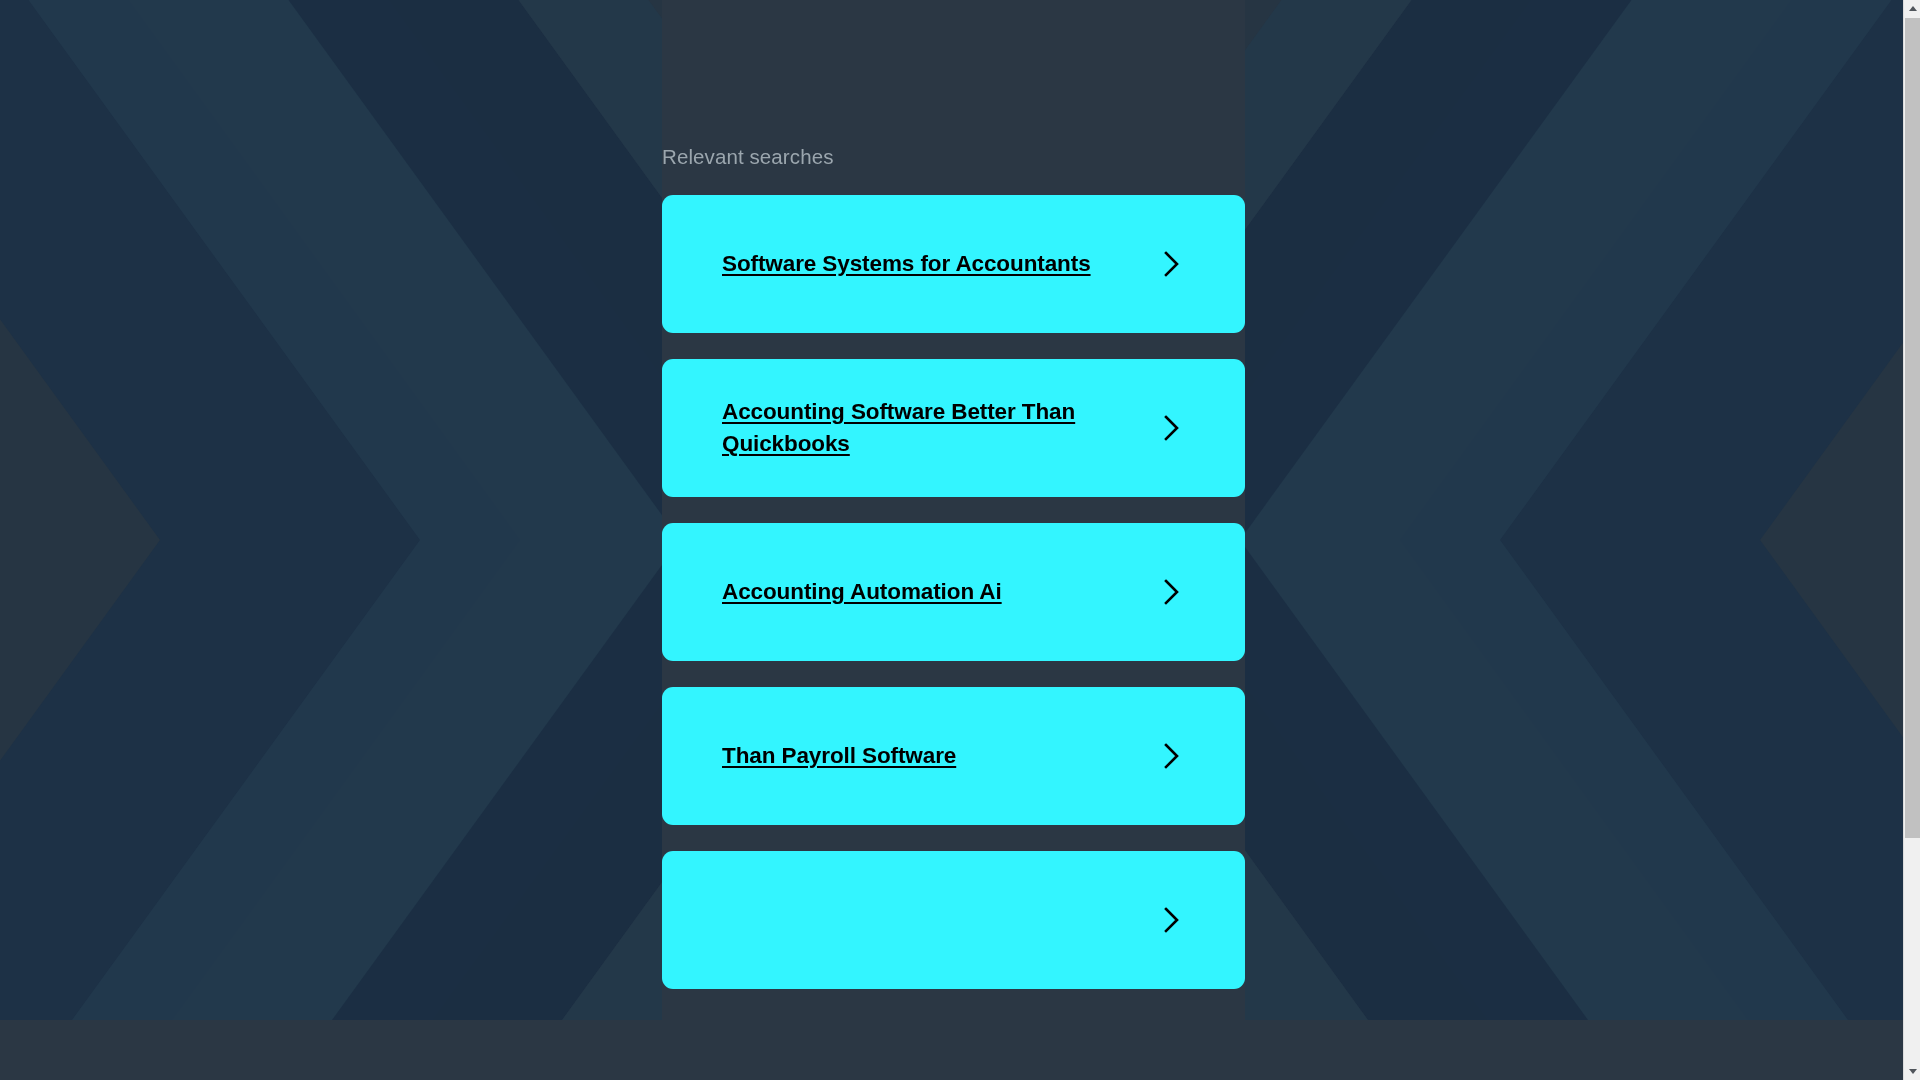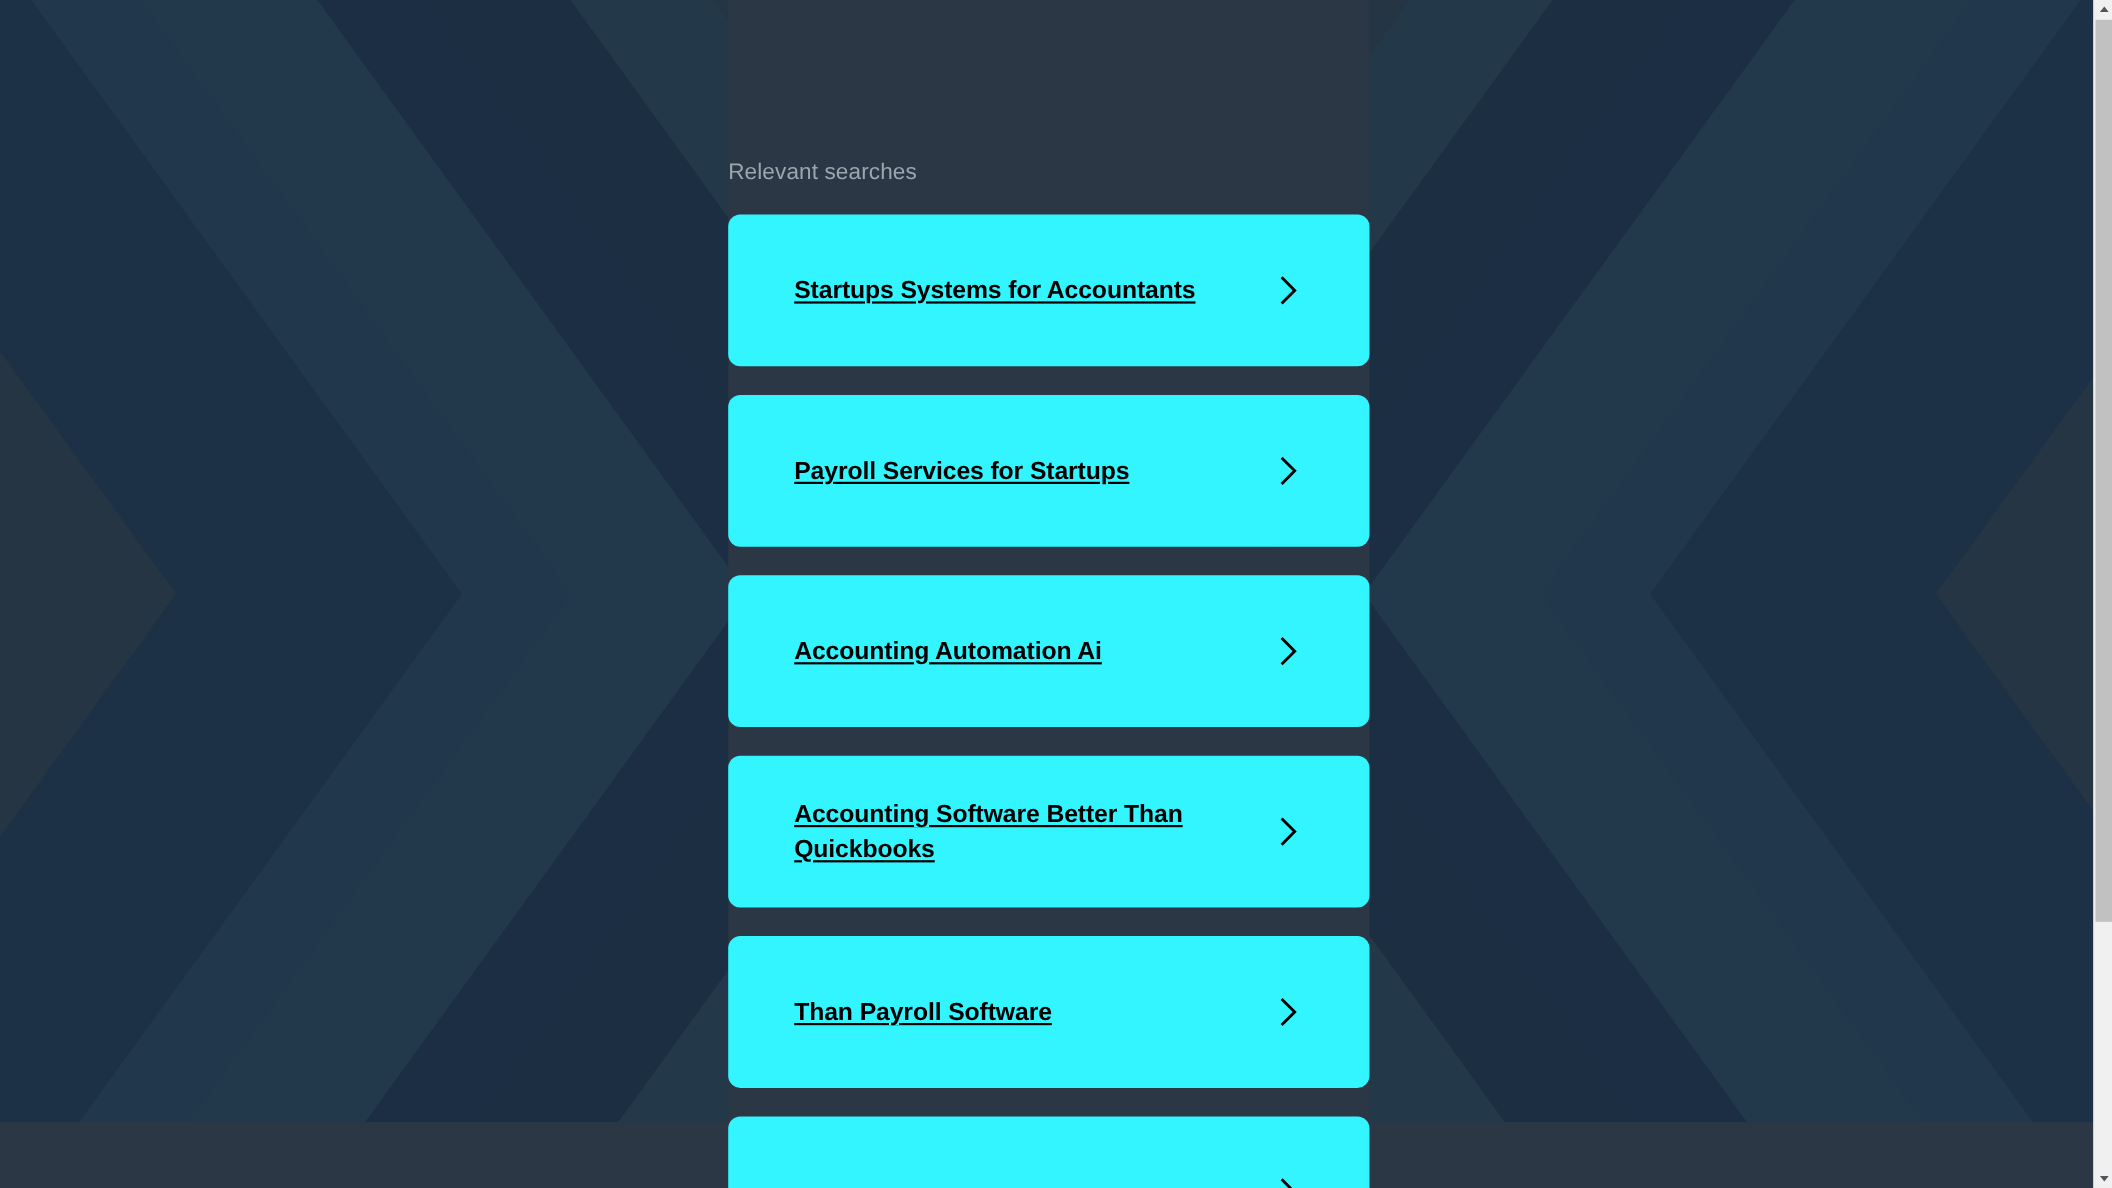--- a/index.html
+++ b/index.html
@@ -190,48 +190,40 @@
   </div>
 
   <div class="content-panel">
     <div class="results-column">
 
       <h2 class="section-heading">Relevant searches</h2>
 
       <div class="cards">
 
         <a class="search-card" href="#">
-          <span class="search-card-label">Startups Systems for Accountants</span>
-          <span class="chevron-icon">
-            <svg width="22" height="30" viewBox="0 0 22 30" xmlns="http://www.w3.org/2000/svg">
-              <path d="M5 4 L16 15 L5 26" fill="none" stroke="#000000" stroke-width="2.6" stroke-linecap="square" stroke-linejoin="miter"></path>
-            </svg>
-          </span>
-        </a>
-
-        <a class="search-card" href="#">
-          <span class="search-card-label">Payroll Services for Startups</span>
+          <span class="search-card-label">Software Systems for Accountants</span>
+          <span class="chevron-icon">
+            <svg width="22" height="30" viewBox="0 0 22 30" xmlns="http://www.w3.org/2000/svg">
+              <path d="M5 4 L16 15 L5 26" fill="none" stroke="#000000" stroke-width="2.6" stroke-linecap="square" stroke-linejoin="miter"></path>
+            </svg>
+          </span>
+        </a>
+
+
+        <a class="search-card" href="#">
+          <span class="search-card-label">Accounting Software Better Than Quickbooks</span>
           <span class="chevron-icon">
             <svg width="22" height="30" viewBox="0 0 22 30" xmlns="http://www.w3.org/2000/svg">
               <path d="M5 4 L16 15 L5 26" fill="none" stroke="#000000" stroke-width="2.6" stroke-linecap="square" stroke-linejoin="miter"></path>
             </svg>
           </span>
         </a>
 
         <a class="search-card" href="#">
           <span class="search-card-label">Accounting Automation Ai</span>
-          <span class="chevron-icon">
-            <svg width="22" height="30" viewBox="0 0 22 30" xmlns="http://www.w3.org/2000/svg">
-              <path d="M5 4 L16 15 L5 26" fill="none" stroke="#000000" stroke-width="2.6" stroke-linecap="square" stroke-linejoin="miter"></path>
-            </svg>
-          </span>
-        </a>
-
-        <a class="search-card" href="#">
-          <span class="search-card-label">Accounting Software Better Than Quickbooks</span>
           <span class="chevron-icon">
             <svg width="22" height="30" viewBox="0 0 22 30" xmlns="http://www.w3.org/2000/svg">
               <path d="M5 4 L16 15 L5 26" fill="none" stroke="#000000" stroke-width="2.6" stroke-linecap="square" stroke-linejoin="miter"></path>
             </svg>
           </span>
         </a>
 
         <a class="search-card" href="#">
           <span class="search-card-label">Than Payroll Software</span>
           <span class="chevron-icon">

